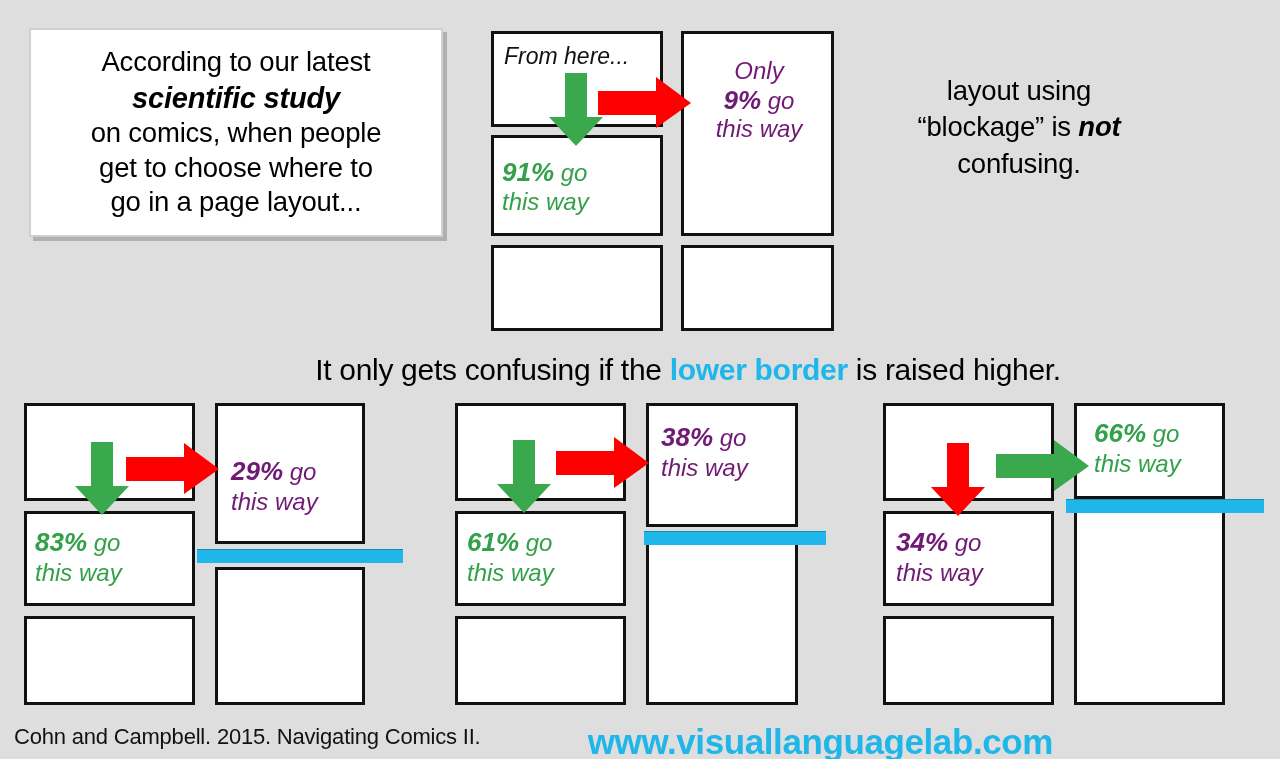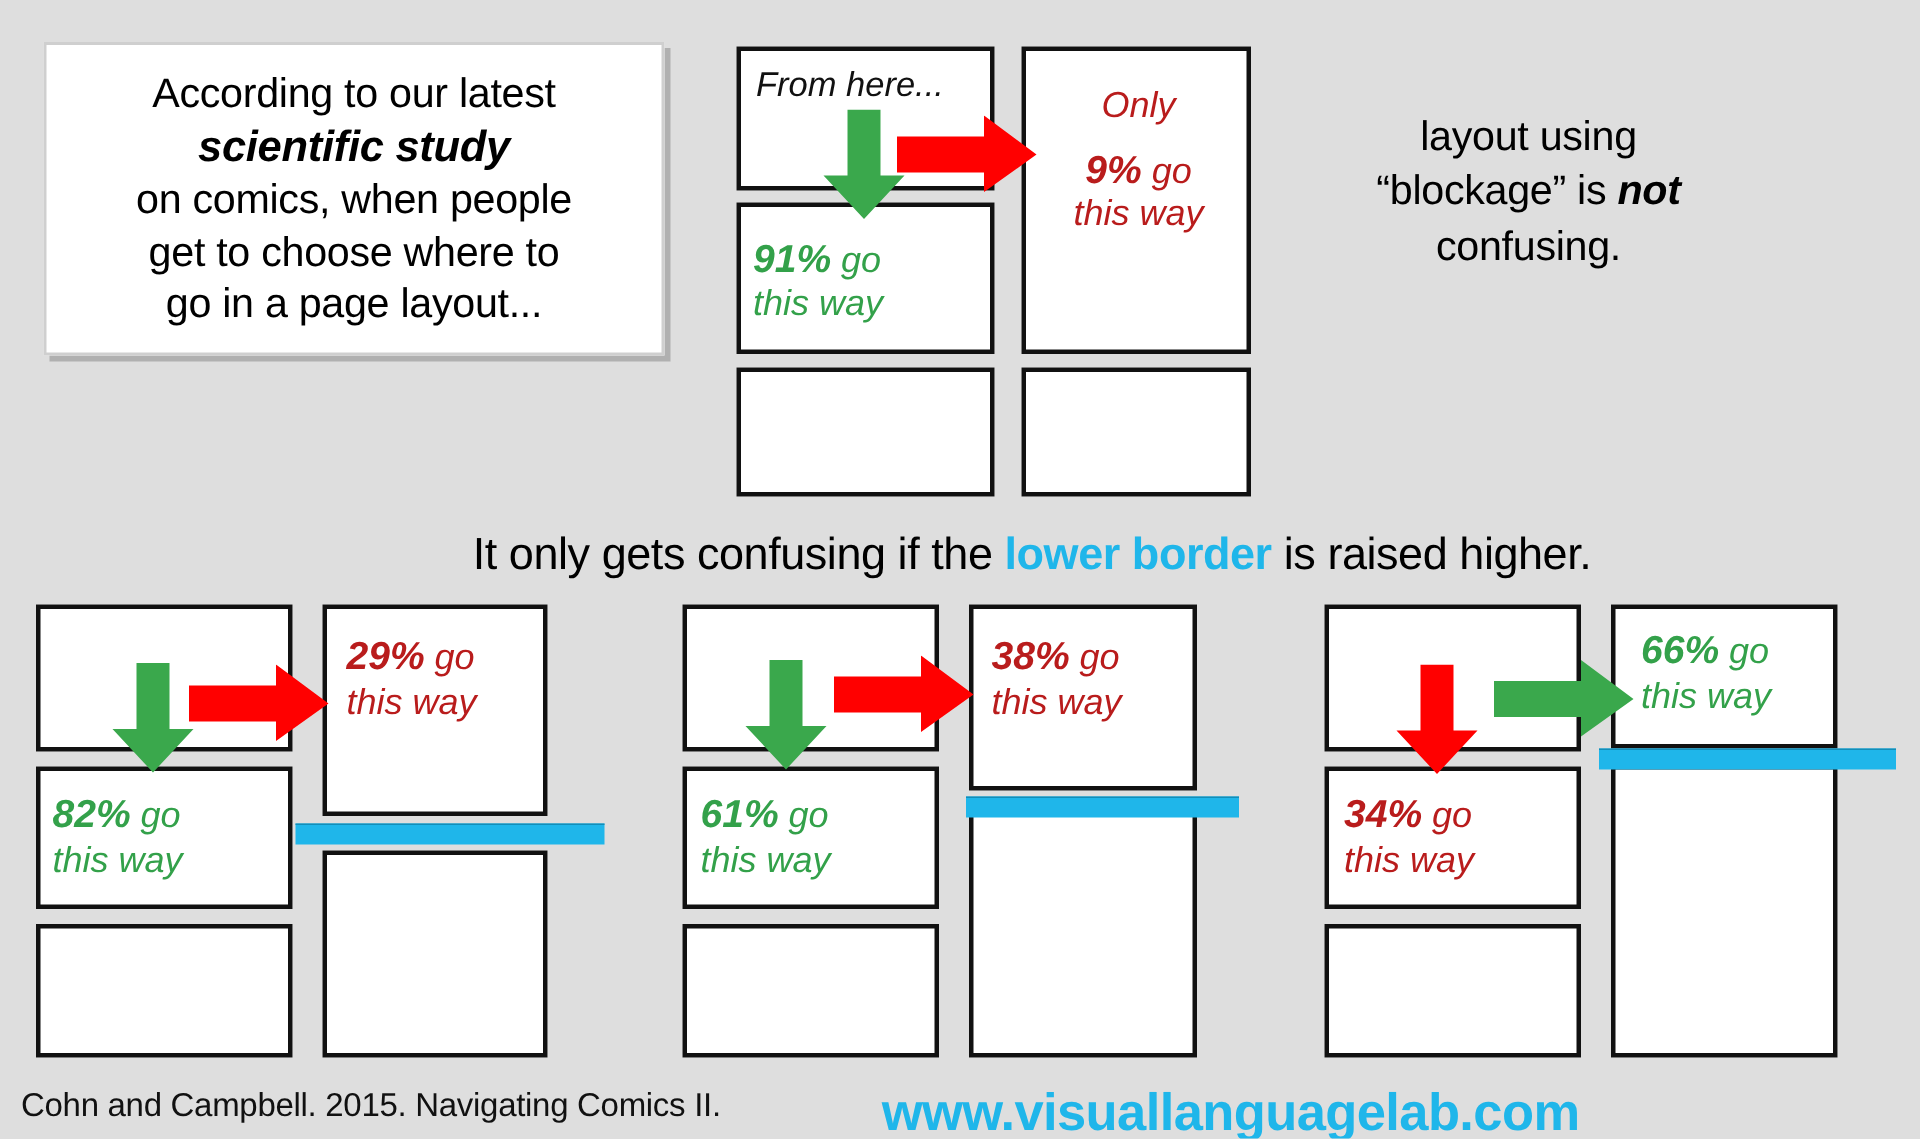--- a/index.html
+++ b/index.html
@@ -97,21 +97,21 @@
     line-height: 1.12;
     font-style: italic;
     white-space: nowrap;
   }
   .lbl-plain {
     font-size: 23px;
     font-style: italic;
     color: #111;
   }
   .lbl-green { color: #33a14a; }
-  .lbl-red   { color: #b91c1c; }
+  .lbl-red   { color: #701a75; }
   .lbl-pct {
     font-weight: bold;
     font-style: italic;
   }
   .lbl-way {
     font-style: italic;
     font-weight: normal;
   }
 
   
@@ -185,21 +185,21 @@
 
   <div class="panel-label" style="left:502px; top:158px;">
     <div style="font-size:26px;">
       <span class="lbl-pct lbl-green">91%</span><span class="lbl-way lbl-green" style="font-size:24px;"> go</span>
     </div>
     <div class="lbl-way lbl-green" style="font-size:24px; margin-top:2px;">this way</div>
   </div>
 
   <div class="panel-label" style="left:696px; top:58px; text-align:center; width:126px;">
     <div class="lbl-way lbl-red" style="font-size:24px;">Only</div>
-    <div style="font-size:26px; margin-top:14px;">
+    <div style="font-size:26px; margin-top:1px;">
       <span class="lbl-pct lbl-red">9%</span><span class="lbl-way lbl-red" style="font-size:24px;"> go</span>
     </div>
     <div class="lbl-way lbl-red" style="font-size:24px; margin-top:1px;">this way</div>
   </div>
 
   <div class="conclusion">
     <br>
     <span>layout using</span><br>
     <span>“blockage” is </span><span class="em">not</span><br>
     <span>confusing.</span>
@@ -222,27 +222,27 @@
     </svg>
   </div>
   <div class="arrow" style="left:126px; top:443px;">
     <svg width="94" height="52" viewBox="0 0 94 52">
       <polygon points="0,14 58,14 58,0 93,26 58,51 58,38 0,38" fill="#ff0000"></polygon>
     </svg>
   </div>
 
   <div class="panel-label" style="left:35px; top:528px;">
     <div style="font-size:26px;">
-      <span class="lbl-pct lbl-green">82%</span><span class="lbl-way lbl-green" style="font-size:24px;"> go</span>
+      <span class="lbl-pct lbl-green">83%</span><span class="lbl-way lbl-green" style="font-size:24px;"> go</span>
     </div>
     <div class="lbl-way lbl-green" style="font-size:24px; margin-top:3px;">this way</div>
   </div>
 
   <div class="panel-label" style="left:231px; top:423px;">
-    <div style="font-size:26px;">
+    <div style="font-size:26px;margin-top:34px;">
       <span class="lbl-pct lbl-red">29%</span><span class="lbl-way lbl-red" style="font-size:24px;"> go</span>
     </div>
     <div class="lbl-way lbl-red" style="font-size:24px; margin-top:3px;">this way</div>
   </div>
 
   <div class="panel" style="left:455px; top:403px; width:171px; height:98px;"></div>
   <div class="panel" style="left:455px; top:511px; width:171px; height:95px;"></div>
   <div class="panel" style="left:455px; top:616px; width:171px; height:89px;"></div>
   <div class="panel" style="left:646px; top:403px; width:152px; height:124px;"></div>
   <div class="panel" style="left:646px; top:541px; width:152px; height:164px;"></div>

